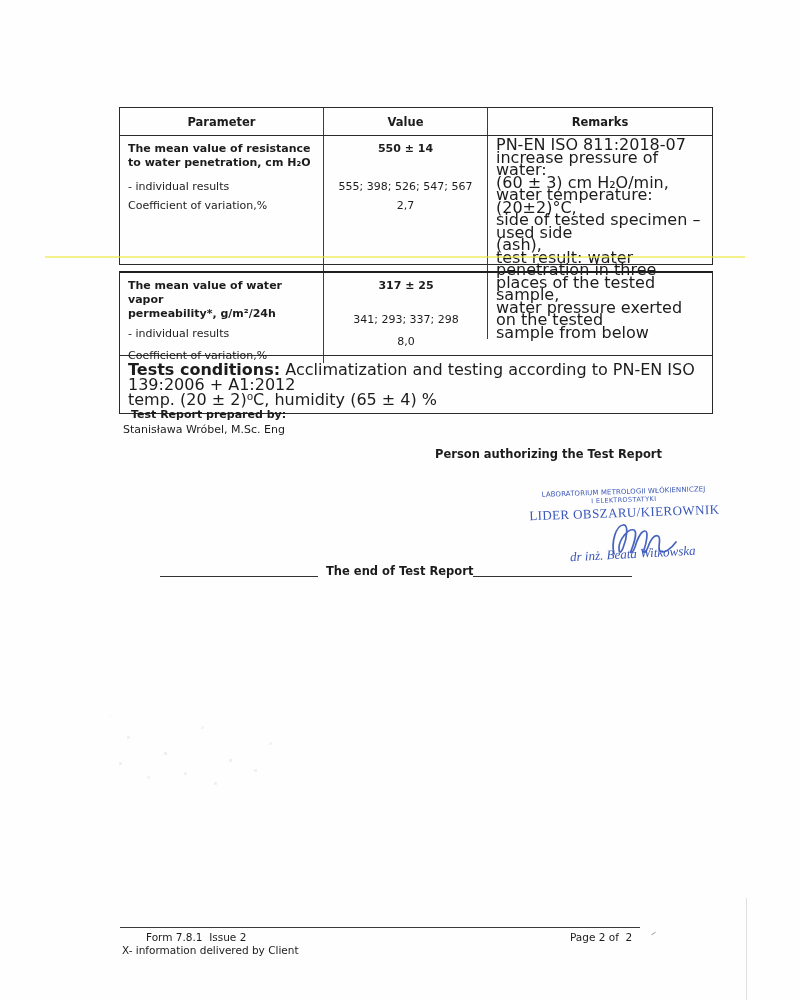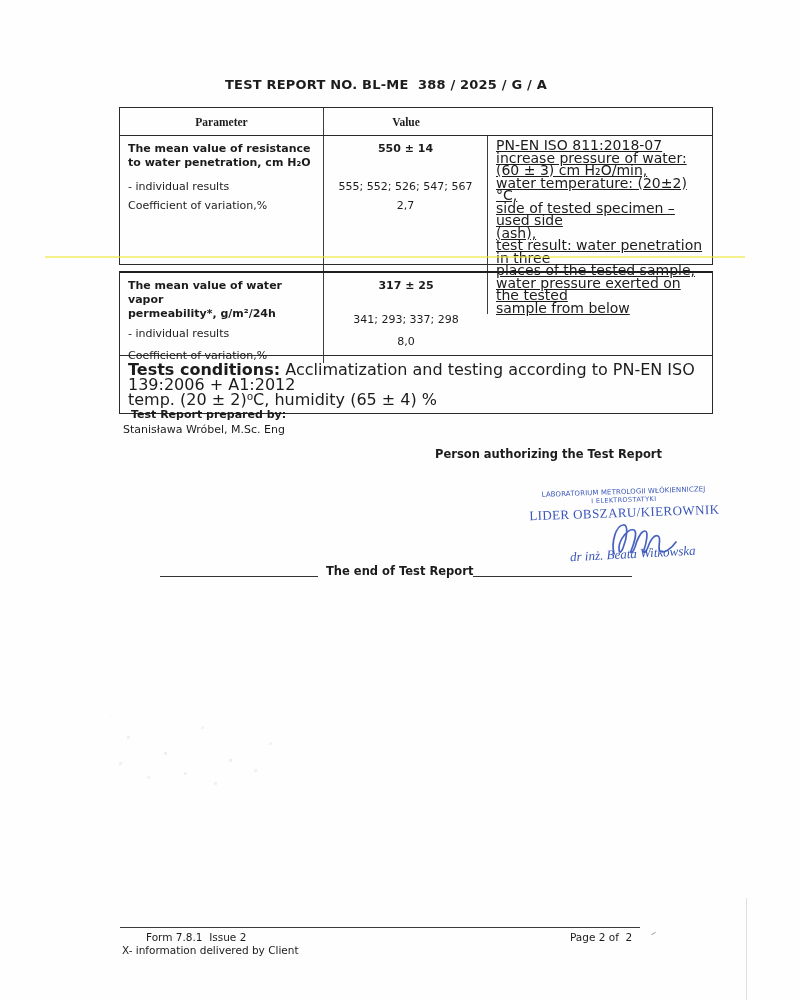--- a/index.html
+++ b/index.html
@@ -11,37 +11,37 @@
 
   
   .tblock{position:absolute;left:119px;width:594px;box-sizing:border-box;
           border:1.5px solid #2a2a2a;background:transparent;}
   .tblock1{top:107px;}
   .tblock2{top:271px;border-top:2px solid #1f1f1f;}
   .trow{display:grid;grid-template-columns:204px 164px 1fr;box-sizing:border-box;}
   .cell{box-sizing:border-box;border-right:1px solid #3c3c3c;padding:6px 8px 0 8px;
         font-size:11px;line-height:14px;}
   .cell:last-child{border-right:none;}
-  .thead{height:28px;border-bottom:1.5px solid #2a2a2a;font-family:Liberation Serif, serif;}
+  .thead{height:28px;border-bottom:1.5px solid #2a2a2a;}
   .thead .cell{display:flex;align-items:center;justify-content:center;
                font-weight:bold;font-size:11.5px;padding:0;}
   .datarow1{height:128px;}
   .datarow2{height:83px;border-bottom:1.5px solid #2a2a2a;}
   .pmain{font-weight:bold;white-space:pre-line;}
   .pline2{margin-top:10px;}
   .pline3{margin-top:5px;}
   .r2 .pline2{margin-top:6px;}
   .r2 .pline3{margin-top:8px;}
   .vcell{text-align:center;}
   .vmain{font-weight:bold;}
   .vline2{margin-top:24px;}
   .vline3{margin-top:5px;}
   .r2 .vline2{margin-top:20px;}
   .r2 .vline3{margin-top:8px;}
-  .rcell{font-size:14px;line-height:12.5px;padding-top:3px;white-space:pre-line;text-decoration:underline;}
+  .rcell{font-size:16px;line-height:12.5px;padding-top:3px;white-space:pre-line;}
   .rtitle{font-weight:bold;font-size:11px;line-height:13px;}
   .rtext2{font-size:10.5px;line-height:13px;}
   .conditions{min-height:44px;padding:6px 8px;font-size:16px;line-height:15px;
               white-space:pre-line;}
   .condlabel{font-weight:bold;}
 
   
   .prep-label{position:absolute;left:131px;top:408px;font-size:11px;font-weight:bold;}
   .prep-name{position:absolute;left:123px;top:423px;font-size:11px;}
   .auth-head{position:absolute;left:435px;top:447px;font-size:11.5px;font-weight:bold;}
@@ -80,37 +80,37 @@
   .edge-shadow{position:absolute;left:746px;top:898px;width:1px;height:102px;
                background:rgba(0,0,0,.12);}
   .tick{position:absolute;left:651px;top:933px;width:5px;height:1px;
         background:rgba(0,0,0,.35);transform:rotate(-35deg);}
 </style>
 </head>
 <body>
 
 <div class="page">
 
-  <div class="title">TEST REPORT NO. BL-ME  388 / 2025 / G / A</div>
 
   <div class="tblock tblock1">
     <div class="trow thead">
       <div class="cell">Parameter</div>
       <div class="cell">Value</div>
+      <div class="cell">Remarks</div>
     </div>
     <div class="trow datarow1">
       <div class="cell">
         <div class="pmain">The mean value of resistance
 to water penetration, cm H₂O</div>
         <div class="pline2">- individual results</div>
         <div class="pline3">Coefficient of variation,%</div>
       </div>
       <div class="cell vcell">
         <div class="vmain">550 ± 14</div>
-        <div class="vline2">555; 552; 526; 547; 567</div>
+        <div class="vline2">555; 398; 526; 547; 567</div>
         <div class="vline3">2,7</div>
       </div>
       <div class="cell rcell">PN-EN ISO 811:2018-07
 increase pressure of water:
 (60 ± 3) cm H₂O/min,
 water temperature: (20±2)°C,
 side of tested specimen – used side
 (ash),
 test result: water penetration in three
 places of the tested sample,

